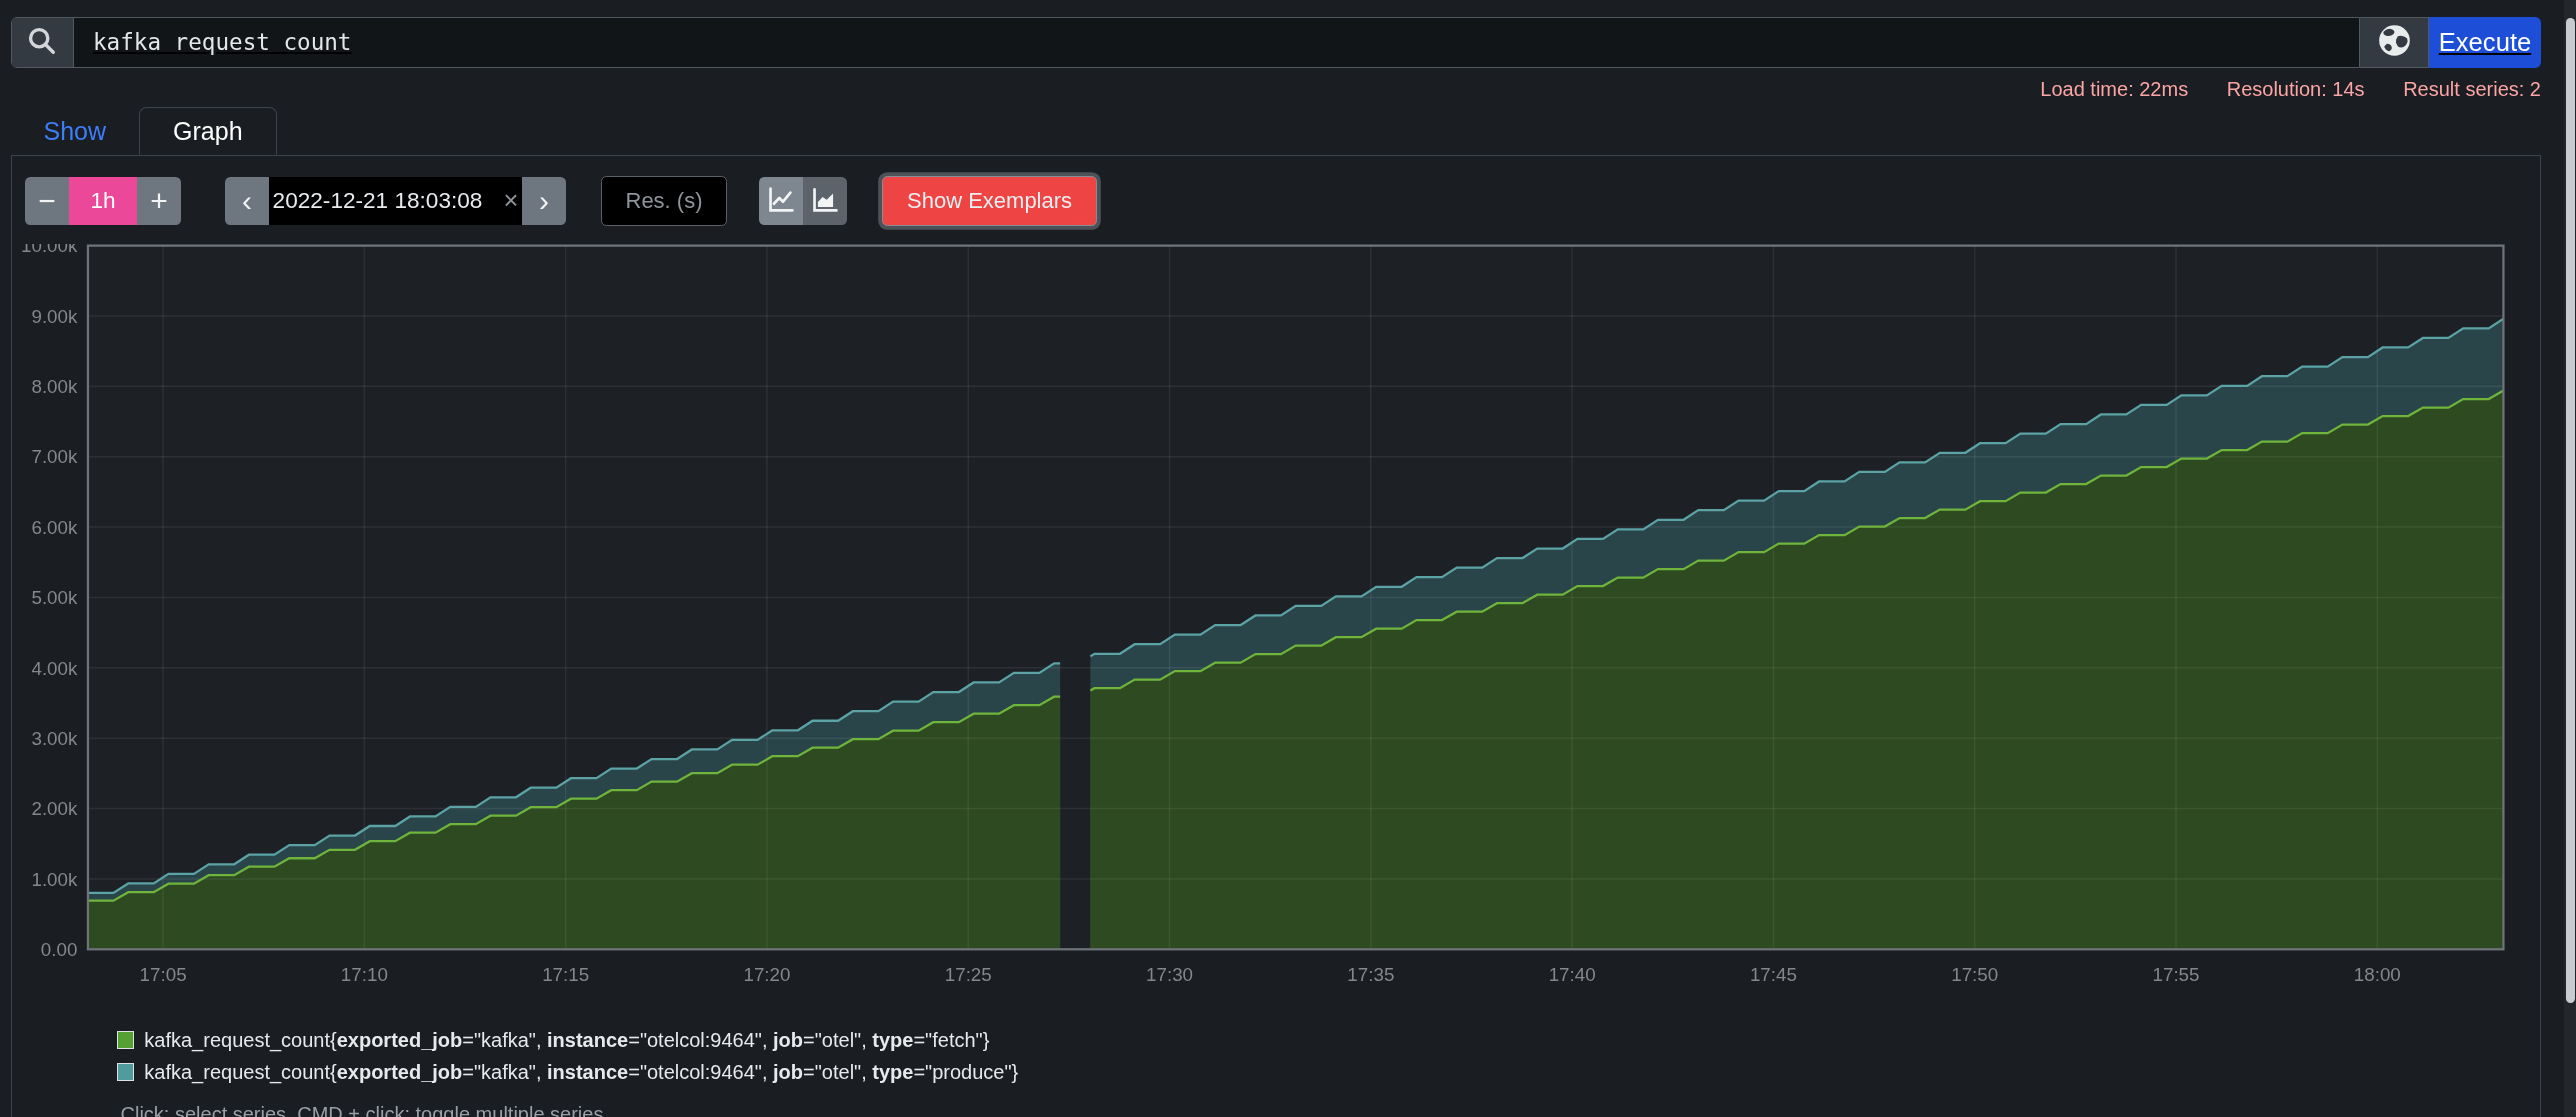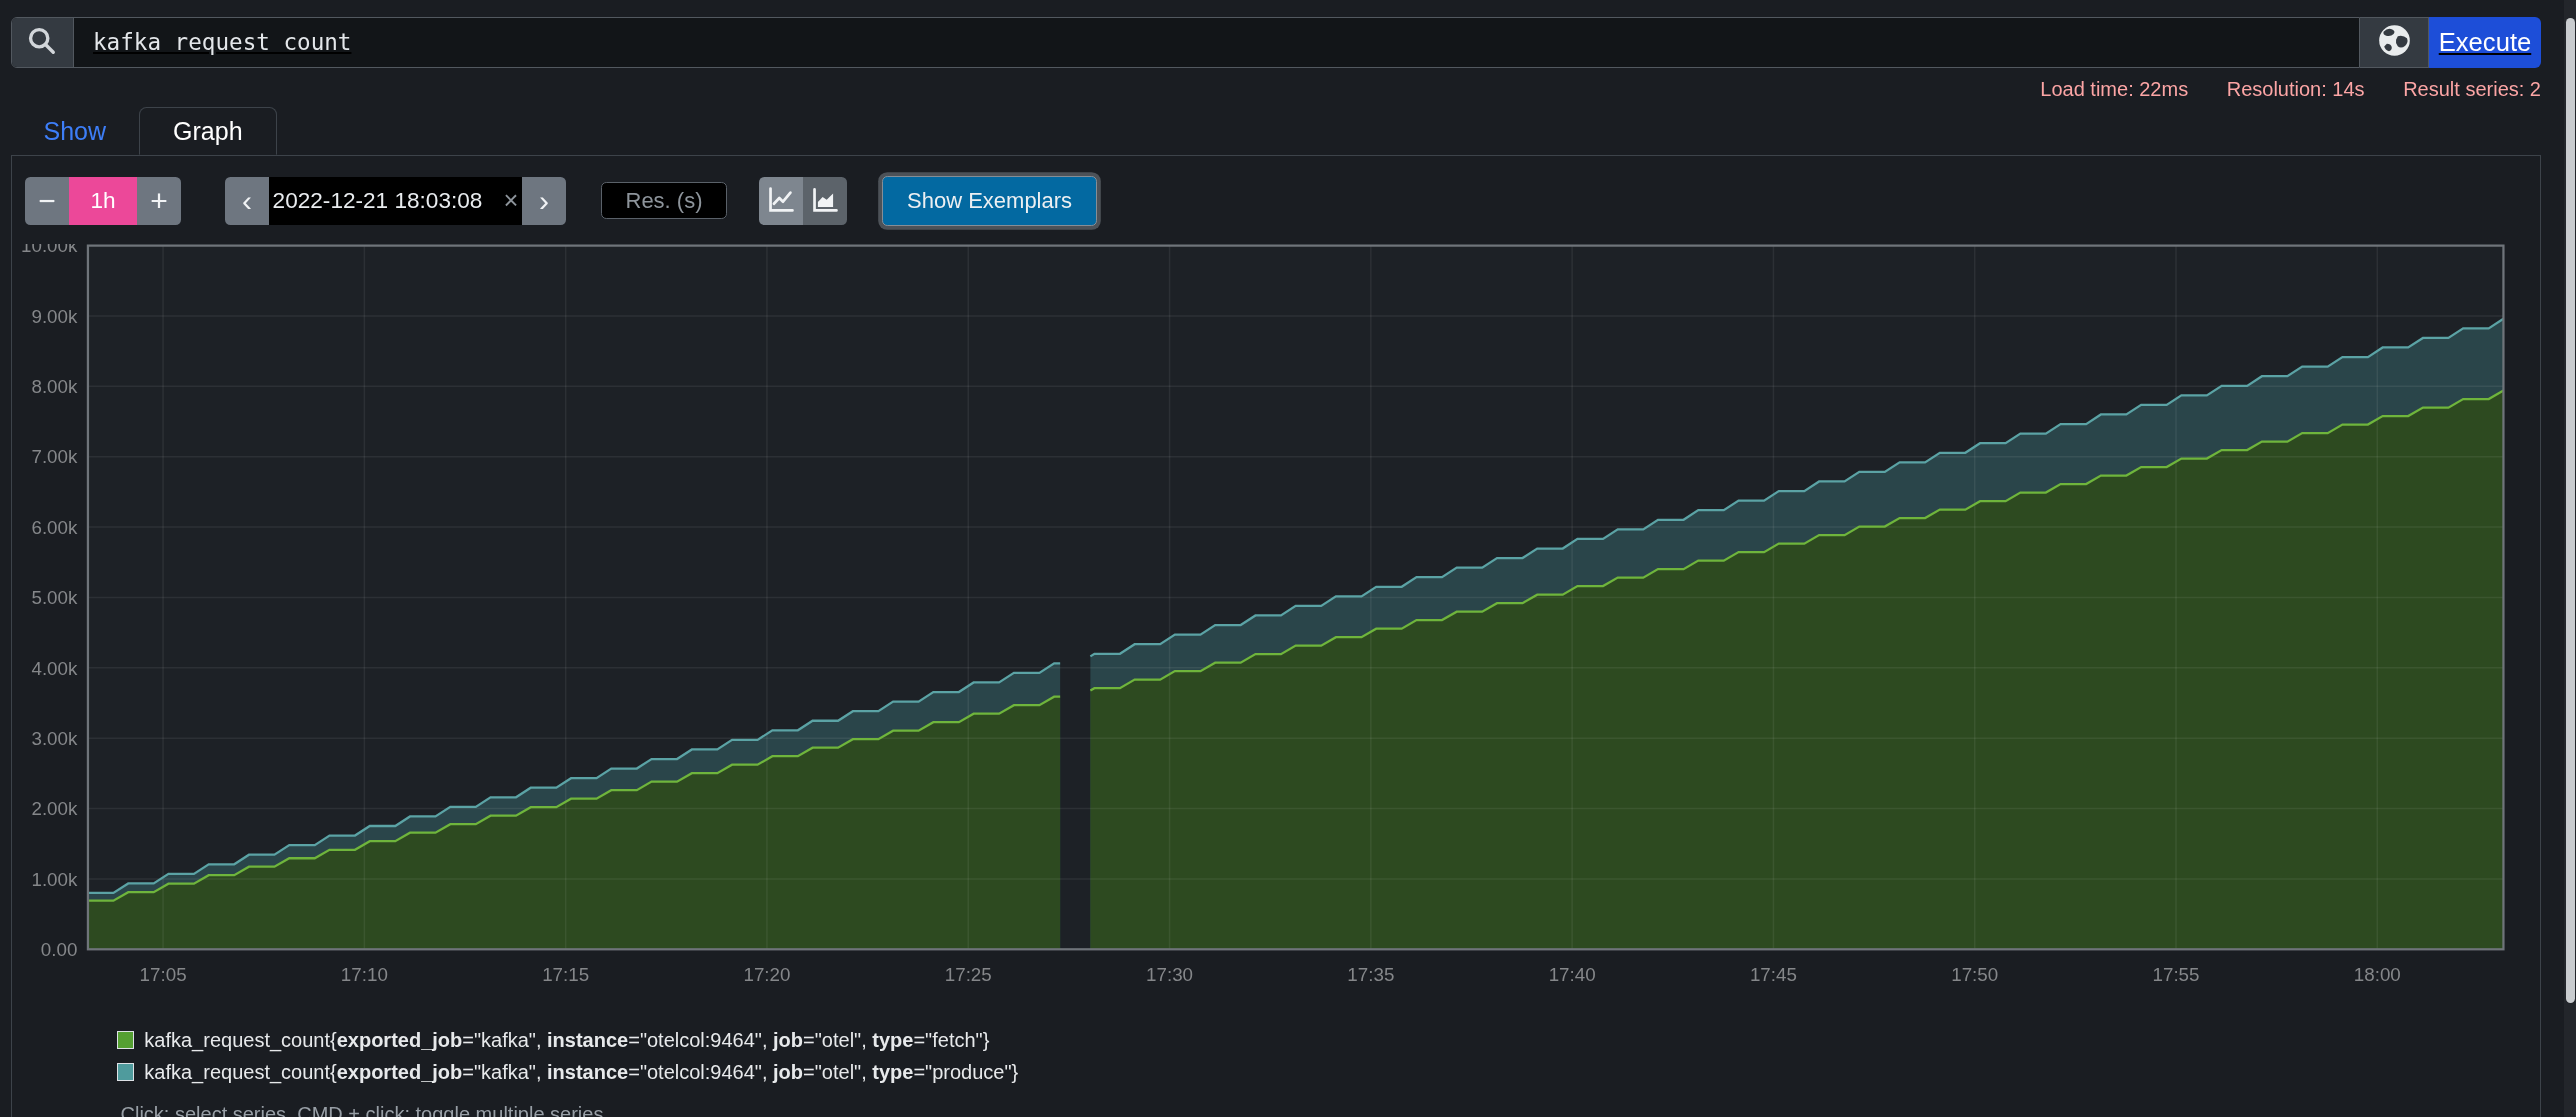--- a/index.html
+++ b/index.html
@@ -37,30 +37,30 @@
   .toolbar { display:flex; align-items:center; padding:19.5px 0 18px 13.5px; }
   .btn-gray { background:#6e7680; color:#f1f3f5; border:none; cursor:pointer;
               display:flex; align-items:center; justify-content:center; }
   .grp { display:flex; height:48px; border-radius:5.3px; overflow:hidden; }
   .grp .btn-gray { width:44px; font-size:30px; }
   .dur-input { width:68px; background:#ec4899; border:none; outline:none; color:#fff;
                font-size:22.6px; text-align:center; }
   .date-box { width:253px; background:#000; color:#e9ecef; font-size:22.6px; display:flex;
               align-items:center; justify-content:center; cursor:pointer; }
   .date-clear { color:#8d949b; font-size:25.6px; margin-left:21px; cursor:pointer; }
-  .res-input { margin-left:35px; width:126px; height:37px; background:#000;
+  .res-input { margin-left:35px; width:126px; height:50px; background:#000;
                border:1.5px solid #5a6169; border-radius:5.3px; color:#a3a3a3; font-size:22px;
                text-align:center; outline:none; }
   .res-input::placeholder { color:#8d949b; }
   .toggle { margin-left:32px; display:flex; height:48px; border-radius:5.3px; overflow:hidden; }
   .toggle button { width:44px; border:none; cursor:pointer; display:flex;
                    align-items:center; justify-content:center; }
   .toggle .on  { background:#7e868f; }
   .toggle .off { background:#5c636a; }
-  .exemplars-btn { margin-left:35px; height:50px; padding:8px 24px; background:#0369a1;
+  .exemplars-btn { margin-left:35px; height:50px; padding:8px 24px; background:#ef4444;
                    color:#eceff2; font-size:22px; border:0.8px solid #868e96; border-radius:5.3px;
                    cursor:pointer; box-shadow:0 0 0 3.8px rgba(140,148,156,0.45); }
 
   .chart-svg { display:block; }
 
   
   .legend { margin:39px 0 0 105px; }
   .legend-row { display:flex; align-items:center; margin-bottom:9px; cursor:pointer; }
   .swatch { width:17.3px; height:17.3px; border:1.5px solid #dee2e6; margin-right:10.5px; flex:none; }
   .legend-text { color:#e7e9eb; font-size:20px; }

